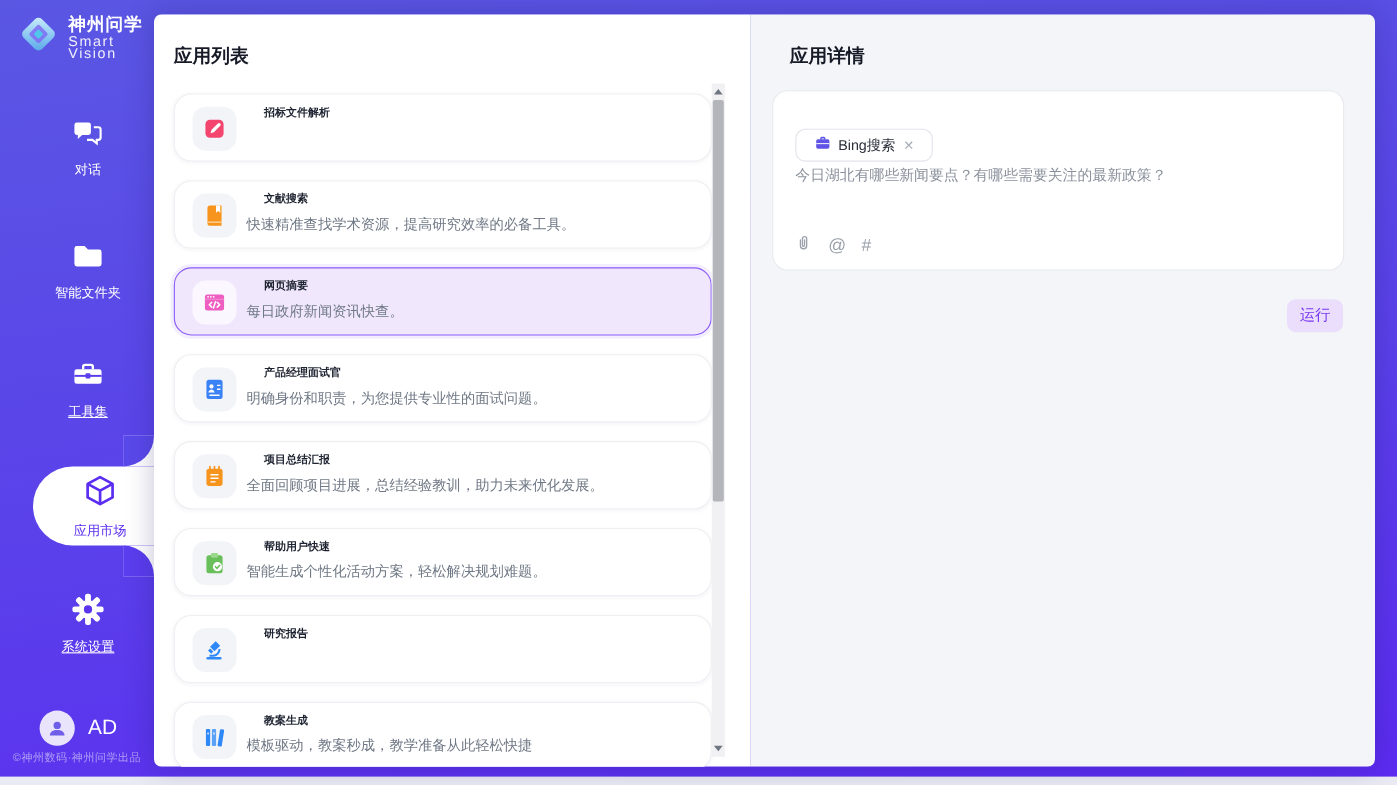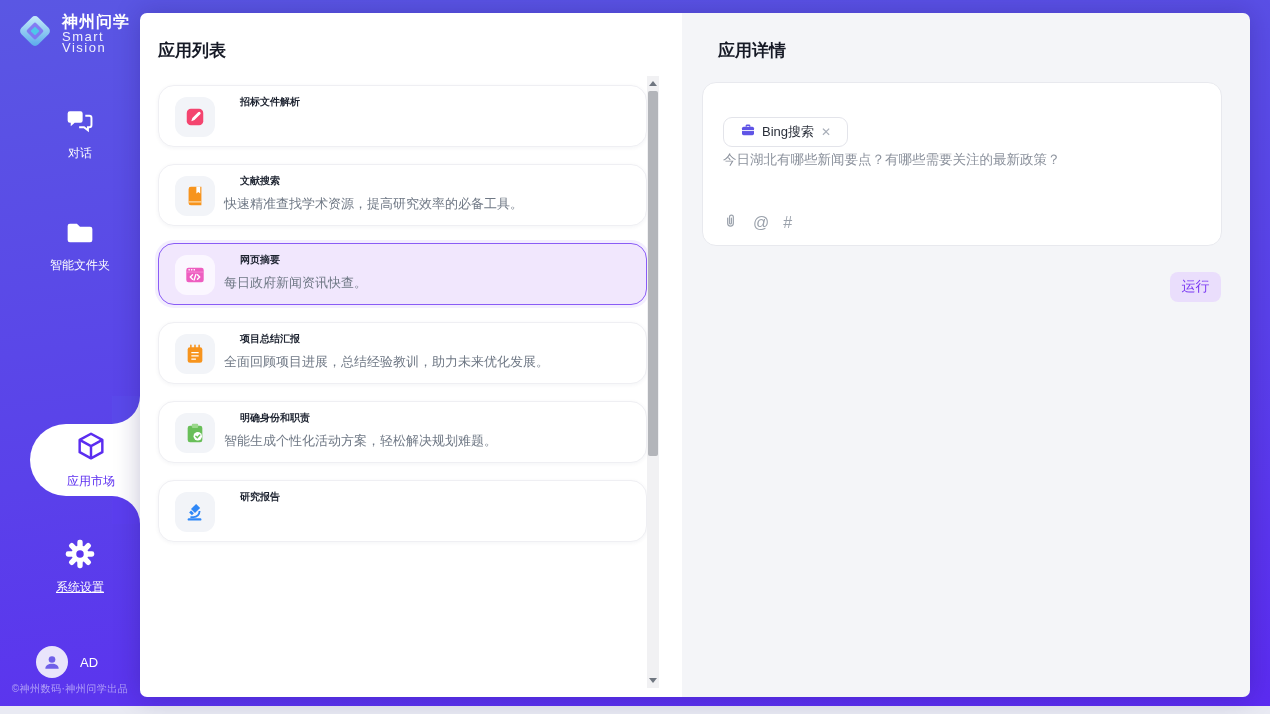--- a/index.html
+++ b/index.html
@@ -21,21 +21,21 @@
   .tab-bg { position:absolute; left:30px; top:424px; width:110px; height:72px;
             background:#fff; border-radius:36px 0 0 36px; }
   .tab-corner { position:absolute; left:112px; width:28px; height:28px; background:#fff; }
   .tab-corner.top { top:396px; } .tab-corner.bottom { top:496px; }
   .tab-corner .inv { width:28px; height:28px; background:#5a46ec; }
   .tab-corner.top .inv { border-bottom-right-radius:28px; background:#5a49ea; }
   .tab-corner.bottom .inv { border-top-right-radius:28px; background:#5b3eee; }
   .nav-item.active { left:22px; width:118px; color:#5b2df0; z-index:2; }
   .user-row { position:absolute; left:36px; top:646px; display:flex; align-items:center; cursor:pointer; }
   .avatar { width:32px; height:32px; border-radius:50%; background:#e9e4fb; display:flex; align-items:center; justify-content:center; }
-  .user-name { margin-left:12px; color:#fff; font-size:13px; }
+  .user-name { margin-left:12px; color:#fff; font-size:19px; }
   .side-footer { position:absolute; left:0; top:682px; width:140px; text-align:center;
                  font-size:10px; color:rgba(255,255,255,.5); letter-spacing:.5px; }
 
   
   .content { position:absolute; left:140px; top:13px; width:1110px; height:684px;
              border-radius:7px; overflow:hidden; display:flex;
              box-shadow:0 0 26px rgba(25,15,90,.25); }
   .list-pane { position:relative; width:542px; background:#fff; }
   .pane-title { position:absolute; left:18px; top:26px; font-size:17px; font-weight:bold; color:#161a26; }
   .cards { position:absolute; left:18px; top:72px; width:489px; }
@@ -112,20 +112,31 @@
 
     <div class="nav-item" style="top:218px">
       <span>
         <svg viewBox="0 0 34 34" width="30" height="30">
           <path fill="#fff" d="M3 9a2.5 2.5 0 012.5-2.5h8L17 10h11.5A2.5 2.5 0 0131 12.5V25a2.5 2.5 0 01-2.5 2.5h-23A2.5 2.5 0 013 25z"></path>
         </svg>
       </span>
       <span class="lbl">智能文件夹</span>
     </div>
 
+    <div class="nav-item" style="top:326px">
+      <span>
+        <svg viewBox="0 0 34 34" width="30" height="30">
+          <path fill="none" stroke="#fff" stroke-width="2.4" d="M12 11V8.5a2 2 0 012-2h6a2 2 0 012 2V11"></path>
+          <rect x="3" y="11" width="28" height="15" rx="2.5" fill="#fff"></rect>
+          <rect x="3" y="16.8" width="28" height="2" fill="#5b3fee"></rect>
+          <rect x="14.5" y="15" width="5" height="5.5" rx="1" fill="#5b3fee"></rect>
+        </svg>
+      </span>
+      <span class="lbl underlined">工具集</span>
+    </div>
 
     <div class="tab-bg"></div>
     <div class="tab-corner top">
         <div class="inv"></div>
       </div>
     <div class="tab-corner bottom">
         <div class="inv"></div>
       </div>
 
     <div class="nav-item active" style="top:430px">
@@ -212,20 +223,32 @@
               <circle cx="5.6" cy="6.4" r=".9" fill="#fff"></circle>
                 <circle cx="8.4" cy="6.4" r=".9" fill="#fff"></circle>
                 <circle cx="11.2" cy="6.4" r=".9" fill="#fff"></circle>
               <path d="M9.3 11.8l-2.4 2.4 2.4 2.4M14.7 11.8l2.4 2.4-2.4 2.4M13 11.3l-2 6.2" stroke="#fff" stroke-width="1.5" fill="none" stroke-linecap="round"></path>
             </svg>
           </span>
           <span class="card-title">网页摘要</span>
           <span class="card-desc">每日政府新闻资讯快查。</span>
         </div>
 
+        <div class="card">
+          <span class="card-icon">
+            <svg viewBox="0 0 24 24" width="22" height="22">
+              <rect x="4" y="2.5" width="16" height="19" rx="2.5" fill="#3b82f6"></rect>
+              <circle cx="9" cy="9" r="2.1" fill="#fff"></circle>
+              <path d="M5.9 15c.4-2 1.7-3 3.1-3s2.7 1 3.1 3z" fill="#fff"></path>
+              <path d="M14.5 8h3.4M14.5 11.8h3.4M7 17.8h10" stroke="#fff" stroke-width="1.4"></path>
+            </svg>
+          </span>
+          <span class="card-title">产品经理面试官</span>
+          <span class="card-desc">明确身份和职责，为您提供专业性的面试问题。</span>
+        </div>
 
         <div class="card">
           <span class="card-icon">
             <svg viewBox="0 0 24 24" width="22" height="22">
               <rect x="4" y="4.5" width="16" height="17" rx="2.5" fill="#f7941d"></rect>
               <path d="M7.5 2.5v3.5M12 2.5v3.5M16.5 2.5v3.5" stroke="#f7941d" stroke-width="1.7" stroke-linecap="round"></path>
               <path d="M8 10.5h8M8 14h8M8 17.5h5" stroke="#fff" stroke-width="1.4"></path>
             </svg>
           </span>
           <span class="card-title">项目总结汇报</span>
@@ -234,38 +257,52 @@
 
         <div class="card">
           <span class="card-icon">
             <svg viewBox="0 0 24 24" width="22" height="22">
               <rect x="4" y="4" width="16" height="18" rx="2.5" fill="#69bf59"></rect>
               <rect x="8.5" y="2" width="7" height="4.5" rx="1.3" fill="#9bd88c"></rect>
               <circle cx="15" cy="15.5" r="4.6" fill="#fff"></circle>
               <path d="M12.9 15.5l1.6 1.6 2.7-3" stroke="#69bf59" stroke-width="1.6" fill="none" stroke-linecap="round"></path>
             </svg>
           </span>
-          <span class="card-title">明确身份和职责</span>
+          <span class="card-title">帮助用户快速</span>
           <span class="card-desc">智能生成个性化活动方案，轻松解决规划难题。</span>
         </div>
 
         <div class="card">
           <span class="card-icon">
             <svg viewBox="0 0 24 24" width="22" height="22">
               <g fill="#2f88f7">
                 <path d="M13.2 3.2l4.4 4.4-5.6 5.6-4.4-4.4z"></path>
                 <rect x="6" y="11.5" width="4.4" height="3" transform="rotate(45 8.2 13)"></rect>
                 <path d="M17 11a6.5 6.5 0 01-6.5 6.5H7" stroke="#2f88f7" stroke-width="2" fill="none"></path>
                 <rect x="4" y="18.8" width="15" height="2.6" rx="1.3"></rect>
               </g>
             </svg>
           </span>
           <span class="card-title">研究报告</span>
         </div>
 
+        <div class="card">
+          <span class="card-icon">
+            <svg viewBox="0 0 24 24" width="22" height="22">
+              <g fill="#2f88f7">
+                <rect x="3.5" y="4" width="4.2" height="17" rx="1"></rect>
+                <rect x="9.4" y="4" width="4.2" height="17" rx="1" fill="#5aa2f8"></rect>
+                <rect x="16.2" y="4.4" width="4.2" height="17" rx="1" transform="rotate(9 18.3 13)"></rect>
+              </g>
+              <path d="M5.6 7.5v2M11.5 7.5v2" stroke="#fff" stroke-width="1.2"></path>
+            </svg>
+          </span>
+          <span class="card-title">教案生成</span>
+          <span class="card-desc">模板驱动，教案秒成，教学准备从此轻松快捷</span>
+        </div>
       </div>
 
       <div class="scrollbar">
         <div class="sb-arrow up"></div>
         <div class="sb-thumb"></div>
         <div class="sb-arrow down"></div>
       </div>
     </div>
 
     <div class="detail-pane">

